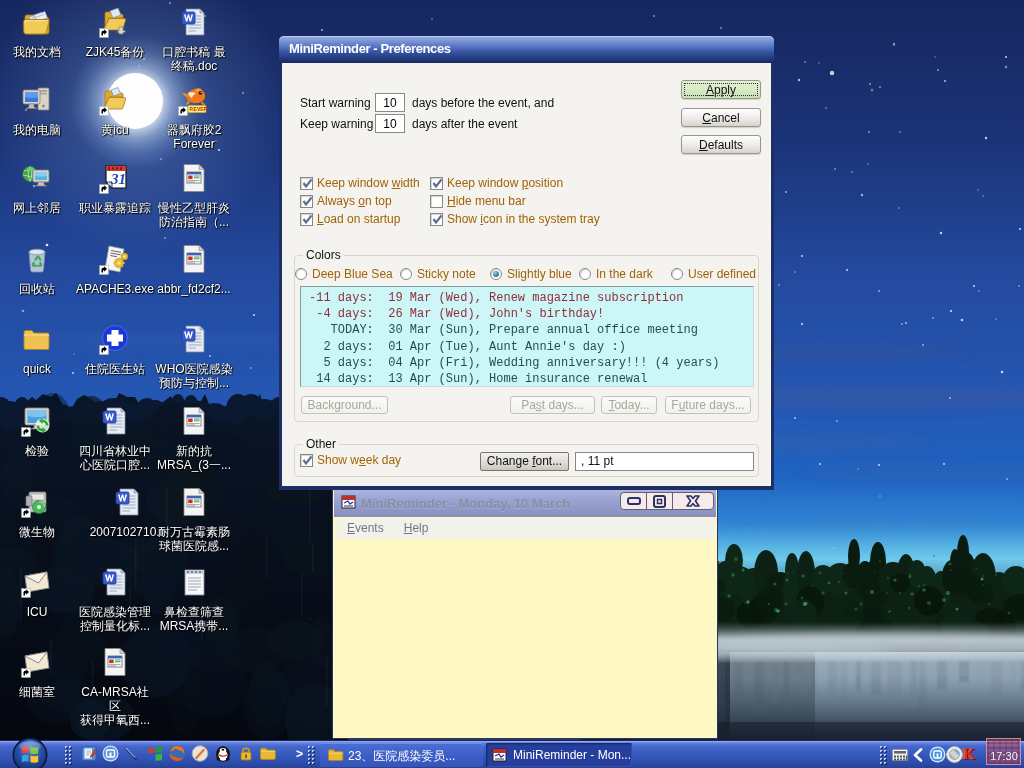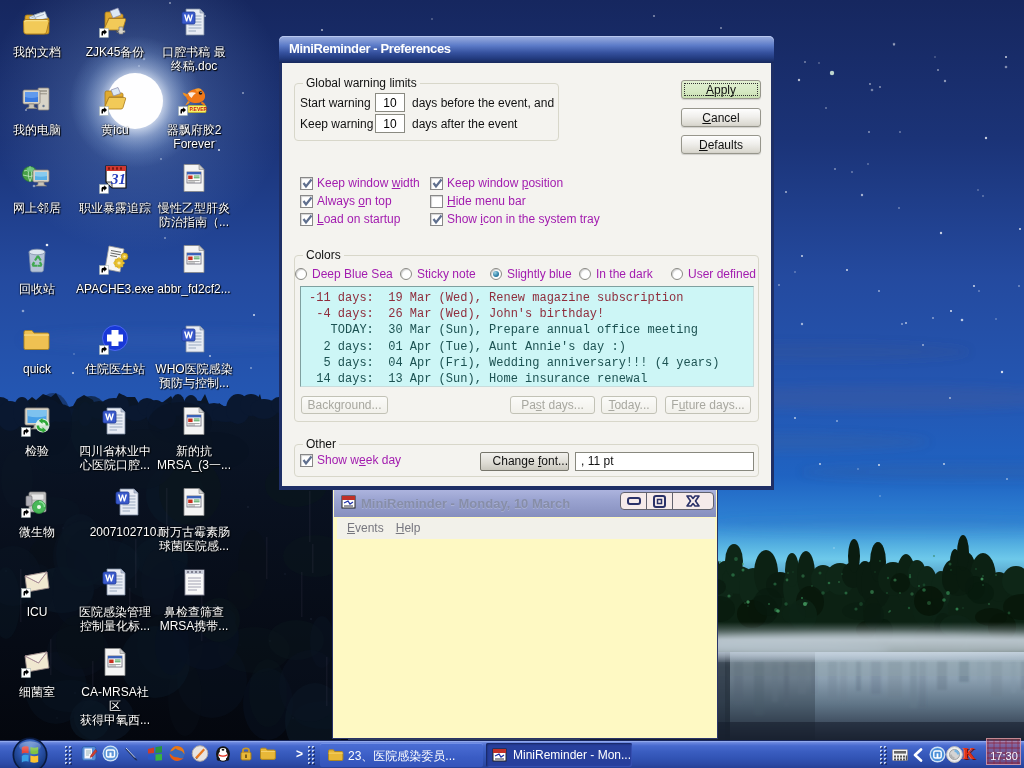--- a/index.html
+++ b/index.html
@@ -26,29 +26,29 @@
 .ptb{position:absolute;left:0;top:0;width:495px;height:27px;border-radius:5px 5px 0 0;background:linear-gradient(180deg,#97acdf 0%,#8ba1d9 10%,#5c7bc8 35%,#35519e 62%,#233c80 82%,#17285c 100%);color:#fff;font-weight:bold;font-size:13px;letter-spacing:-0.4px;line-height:26px;padding-left:10px;box-shadow:inset 0 1px 0 #b9c8ef}
 .pbody{position:absolute;left:0;top:27px;width:495px;height:427px;background:#f4f3ef;border-left:3px solid #1e2f66;border-right:3px solid #1e2f66;border-bottom:4px solid #1e2f66}
 .grp{position:absolute;border:1px solid #d8d7ca;border-radius:4px}
 .grp>span{position:absolute;left:8px;top:-8px;background:#f4f3ef;padding:0 3px;font-size:12px;color:#111}
 .ptxt{position:absolute;font-size:12px;color:#111;white-space:nowrap}
 .num{position:absolute;width:30px;height:19px;background:#fff;border:1px solid #8a8a82;font-size:12px;text-align:center;line-height:18px}
 .pbtn{position:absolute;width:80px;height:19px;font-size:12px;text-align:center;line-height:18px;color:#111;background:linear-gradient(180deg,#fefefe,#f0efec 45%,#dcdad2 90%,#d2d0c8);border:1px solid #97968c;border-radius:3px;box-shadow:0 1px 1px rgba(0,0,0,.15)}
 #apply{background:linear-gradient(180deg,#e2f0d2,#d6e9c3 60%,#c8e0b2);outline:1px dotted #333;outline-offset:-4px}
 .cb{position:absolute;width:13px;height:13px;background:#fff;border:1px solid #888;box-shadow:inset 1px 1px 1px rgba(0,0,0,.18)}
 .cb svg{position:absolute;left:0px;top:-1px}
-.cl{position:absolute;font-size:12px;color:#a21caf;white-space:nowrap}
+.cl{position:absolute;font-size:12px;color:#a16207;white-space:nowrap}
 .rb{position:absolute;width:12px;height:12px;border-radius:50%;background:#fff;border:1px solid #8a8a84;box-shadow:inset 1px 1px 1px rgba(0,0,0,.18)}
 .rb.on::after{content:"";position:absolute;left:2px;top:2px;width:6px;height:6px;border-radius:50%;background:radial-gradient(circle at 35% 30%,#9cd2e4,#2e7fa6 60%,#1c5f85)}
 .prev{position:absolute;left:18px;top:223px;width:454px;height:101px;background:#cdf6f6;border:1px solid #7fa0a0;border-right-color:#c8dcdc;border-bottom-color:#c8dcdc}
 .prev pre{font-family:"Liberation Mono",monospace;font-size:12px;line-height:16.2px;padding:3px 0 0 8px;color:#1c5252}
 .prev .rd{color:#8f2d3c}
 .dbtn{position:absolute;height:18px;font-size:12px;color:#a8a8a0;text-align:center;line-height:17px;background:linear-gradient(180deg,#fbfbf9,#f1f0ea);border:1px solid #c2c2b6;border-radius:3px}
 .fld{position:absolute;background:#fff;border:1px solid #88887e;font-size:12px;color:#111;line-height:17px;padding-left:5px}
-.cfbtn{position:absolute;left:198px;top:389px;width:89px;height:19px;font-size:12px;text-align:right;line-height:17px;color:#111;background:linear-gradient(180deg,#f2f1ee,#dddbd3 60%,#c9c7bd);border:1px solid #76756b;border-radius:2px}
+.cfbtn{position:absolute;left:198px;top:389px;width:89px;height:19px;font-size:12px;text-align:center;line-height:17px;color:#111;background:linear-gradient(180deg,#f2f1ee,#dddbd3 60%,#c9c7bd);border:1px solid #76756b;border-radius:2px}
 
 #bar{position:absolute;left:0;top:740px;width:1024px;height:28px;z-index:10;background:linear-gradient(180deg,#a0b6f0 0%,#6a86de 6%,#4769ce 18%,#3a5dc0 40%,#3153b4 65%,#2c4aa6 85%,#264096 100%);border-top:1px solid #16255e}
 .grip{position:absolute;top:5px;width:8px;height:19px;background-image:radial-gradient(circle at 1px 1px,rgba(10,20,60,.55) 1px,transparent 1.3px),radial-gradient(circle at 1px 1px,rgba(210,225,252,.9) 1px,transparent 1.3px);background-position:1px 1px,0 0;background-size:4px 4px,4px 4px}
 .qi{position:absolute;top:4px}
 .tbtn{position:absolute;top:2px;height:24px;border-radius:2px;color:#fff;font-size:12px;white-space:nowrap;overflow:hidden}
 #tb1{left:320px;width:163px;background:linear-gradient(180deg,#4c6fd6,#3a5cc4 60%,#3554ba);box-shadow:inset 0 1px 0 rgba(140,165,240,.6)}
 #tb2{left:486px;width:146px;background:#273f9c;box-shadow:inset 1px 1px 2px #16245c,inset -1px -1px 1px #3a55b8}
 .tbtn .tx{position:absolute;left:28px;top:5px}
 #tb2 .tx{left:27px}
 #clock{position:absolute;left:985px;top:9px;width:38px;text-align:center;color:#f4f6ff;font-size:11px;z-index:12}
@@ -848,28 +848,25 @@
           <rect x="1" y="1" width="11" height="11" rx="2" fill="none" stroke="#2a3168" stroke-width="2"></rect>
           <rect x="4.5" y="4.5" width="4" height="4" fill="none" stroke="#2a3168" stroke-width="1.5"></rect>
         </svg>
       </div>
 <div class="w2b w2b3">
         <svg width="16" height="12" viewBox="0 0 16 12">
           <path d="M2 1 L6 1 L8 3.5 L10 1 L14 1 L10.5 6 L14 11 L10 11 L8 8.5 L6 11 L2 11 L5.5 6 Z" fill="none" stroke="#2a3168" stroke-width="1.6" stroke-linejoin="round"></path>
         </svg>
       </div>
 </div>
-<div class="w2menu"><span style=""><u>E</u>vents</span><span style="margin-left:12px"><u>H</u>elp</span></div>
+<div class="w2menu"><span style=""><u>E</u>vents</span><span style="margin-left:20px"><u>H</u>elp</span></div>
 </div>
 <div id="prefs">
 <div class="ptb">MiniReminder - Preferences</div>
 <div class="pbody">
-<div class="grp" style="left:12px;top:20px;width:265px;height:58px">
-        <span>Global warning limits</span>
-      </div>
 <div class="ptxt" style="left:18px;top:33px">Start warning</div>
 <div class="num" style="left:93px;top:30px">10</div>
 <div class="ptxt" style="left:130px;top:33px">days before the event, and</div>
 <div class="ptxt" style="left:18px;top:54px">Keep warning</div>
 <div class="num" style="left:93px;top:51px">10</div>
 <div class="ptxt" style="left:130px;top:54px">days after the event</div>
 <div class="pbtn" id="apply" style="left:399px;top:17px"><u>A</u>pply</div>
 <div class="pbtn" style="left:399px;top:45px"><u>C</u>ancel</div>
 <div class="pbtn" style="left:399px;top:72px"><u>D</u>efaults</div>
 <div class="cb" style="left:18px;top:114px">

